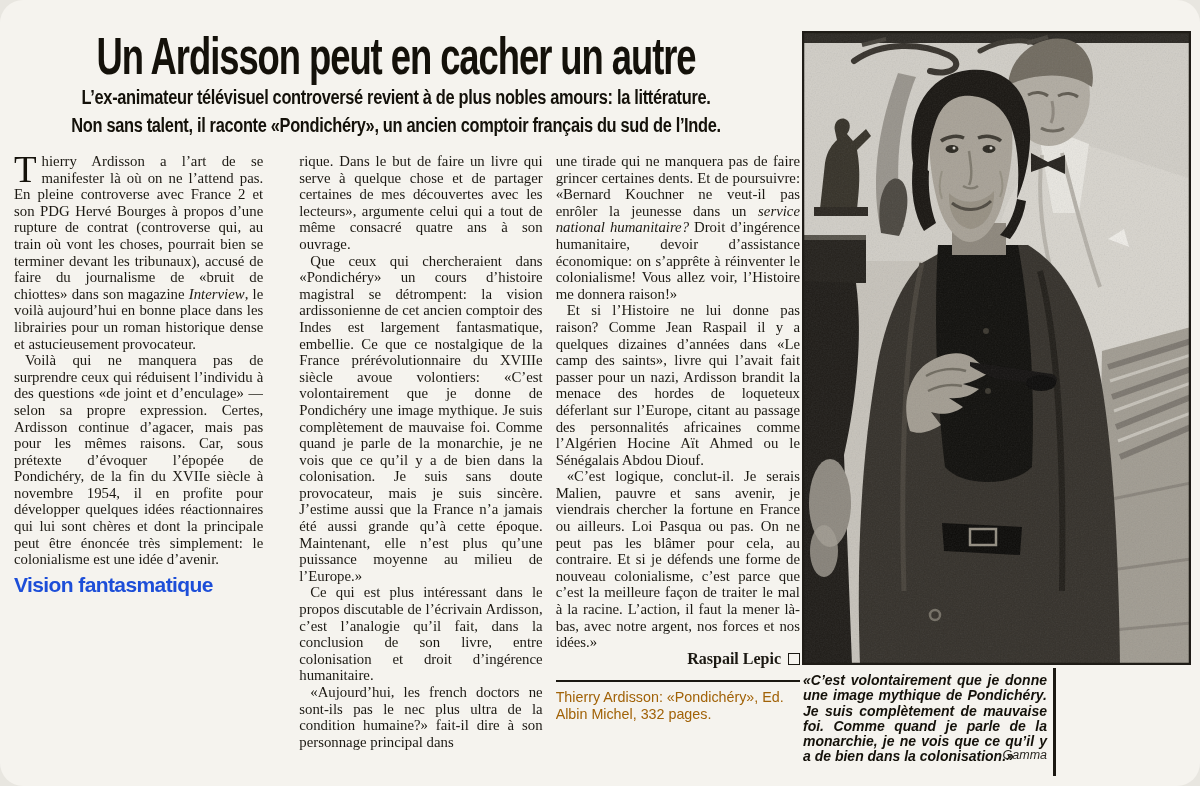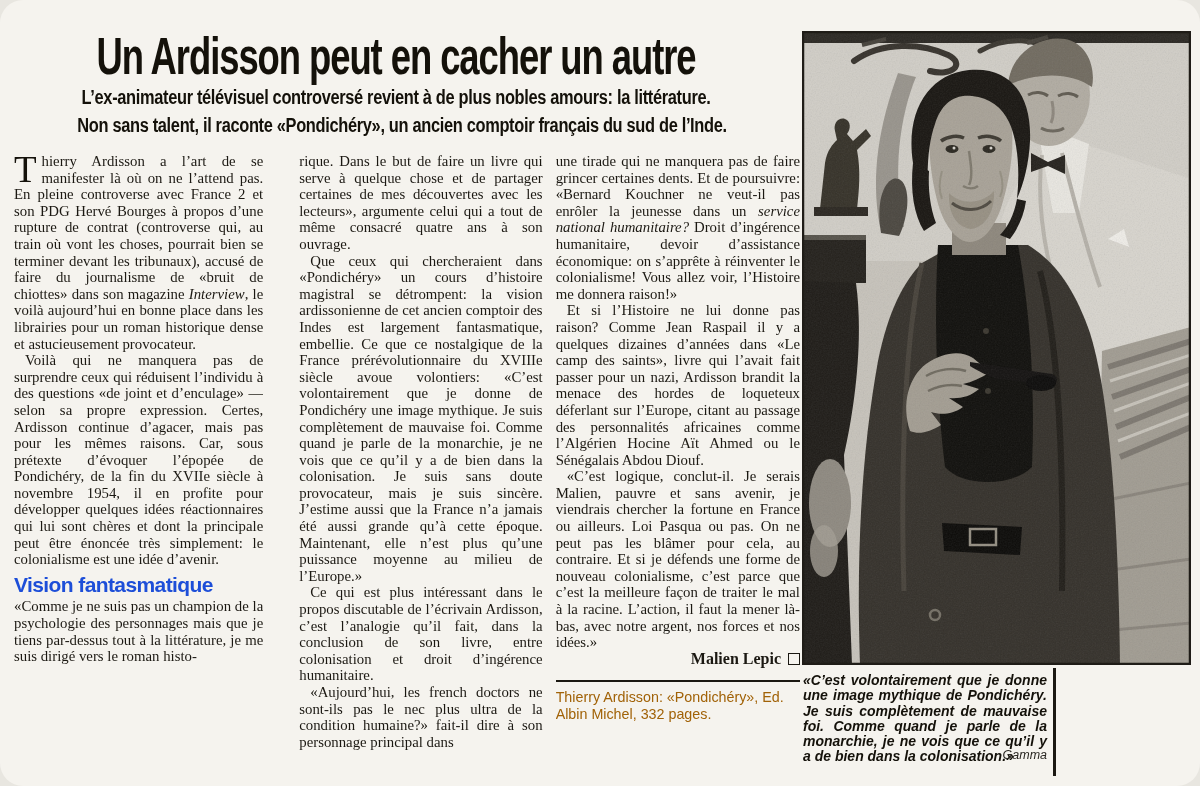--- a/index.html
+++ b/index.html
@@ -6,21 +6,21 @@
   .page{position:relative;width:1200px;height:786px;background:#f5f3ee;overflow:hidden;
         font-family:"Liberation Serif",serif;color:#1a1712;border-radius:23px;}
 
   
   .title-wrap{position:absolute;top:26px;left:0;width:792px;height:62px;}
   .center-line{position:absolute;left:50%;top:0;transform:translateX(-50%);white-space:nowrap;}
   .scale-title{display:inline-block;transform:scaleX(0.70);transform-origin:50% 50%;
                font-family:"Liberation Sans",sans-serif;font-weight:700;font-size:52px;
                letter-spacing:-1.5px;color:#14110a;}
   .sub1{position:absolute;top:86px;left:0;width:792px;height:30px;}
-  .sub2{position:absolute;top:114px;left:0;width:792px;height:30px;padding-left:12px;}
+  .sub2{position:absolute;top:114px;left:0;width:792px;height:30px;}
   .scale-sub{display:inline-block;transform:scaleX(0.82);transform-origin:50% 50%;
              font-family:"Liberation Sans",sans-serif;font-weight:700;font-size:20px;
              letter-spacing:-0.4px;color:#14110a;}
 
   
   .columns{position:absolute;left:14px;top:153px;width:786px;height:633px;display:flex;}
   .col{overflow:hidden;font-size:14.8px;line-height:16.6px;text-align:justify;color:#1b1812;}
   .col1{width:256px;margin-right:16px;}
   .col2{width:250px;margin-right:13px;margin-left:20px;}
   .col3{width:251px;}
@@ -64,38 +64,37 @@
   </div>
 
   <div class="columns">
 
     <div class="col col1">
       <p class="noindent">
         <span class="dropcap">T</span><span>hierry Ardisson a l’art de se manifester là où on ne l’attend pas. En pleine controverse avec France 2 et son PDG Hervé Bourges à propos d’une rupture de contrat (controverse qui, au train où vont les choses, pourrait bien se terminer devant les tribunaux), accusé de faire du journalisme de «bruit de chiottes» dans son magazine </span><span class="italic">Interview</span><span>, le voilà aujourd’hui en bonne place dans les librairies pour un roman historique dense et astucieusement provocateur.</span>
       </p>
       <p>Voilà qui ne manquera pas de surprendre ceux qui réduisent l’individu à des questions «de joint et d’enculage» — selon sa propre expression. Certes, Ardisson continue d’agacer, mais pas pour les mêmes raisons. Car, sous prétexte d’évoquer l’épopée de Pondichéry, de la fin du XVIIe siècle à novembre 1954, il en profite pour développer quelques idées réactionnaires qui lui sont chères et dont la principale peut être énoncée très simplement: le colonialisme est une idée d’avenir.</p>
       <h2 class="section-heading">Vision fantasmatique</h2>
-      <p class="noindent">«Comme je ne suis pas un champion de la psychologie des personnages mais que je tiens par-dessus tout à la littérature, je me suis dirigé vers le roman histo-</p>
     </div>
 
     <div class="col col2">
       <p class="noindent">rique. Dans le but de faire un livre qui serve à quelque chose et de partager certaines de mes découvertes avec les lecteurs», argumente celui qui a tout de même consacré quatre ans à son ouvrage.</p>
       <p>Que ceux qui chercheraient dans «Pondichéry» un cours d’histoire magistral se détrompent: la vision ardissonienne de cet ancien comptoir des Indes est largement fantasmatique, embellie. Ce que ce nostalgique de la France prérévolutionnaire du XVIIIe siècle avoue volontiers: «C’est volontairement que je donne de Pondichéry une image mythique. Je suis complètement de mauvaise foi. Comme quand je parle de la monarchie, je ne vois que ce qu’il y a de bien dans la colonisation. Je suis sans doute provocateur, mais je suis sincère. J’estime aussi que la France n’a jamais été aussi grande qu’à cette époque. Maintenant, elle n’est plus qu’une puissance moyenne au milieu de l’Europe.»</p>
       <p>Ce qui est plus intéressant dans le propos discutable de l’écrivain Ardisson, c’est l’analogie qu’il fait, dans la conclusion de son livre, entre colonisation et droit d’ingérence humanitaire.</p>
       <p>«Aujourd’hui, les french doctors ne sont-ils pas le nec plus ultra de la condition humaine?» fait-il dire à son personnage principal dans</p>
     </div>
 
     <div class="col col3">
       <p class="noindent">
         <span>une tirade qui ne manquera pas de faire grincer certaines dents. Et de poursuivre: «Bernard Kouchner ne veut-il pas enrôler la jeunesse dans un </span><span class="italic">service national humanitaire?</span><span> Droit d’ingérence humanitaire, devoir d’assistance économique: on s’apprête à réinventer le colonialisme! Vous allez voir, l’Histoire me donnera raison!»</span>
       </p>
       <p>Et si l’Histoire ne lui donne pas raison? Comme Jean Raspail il y a quelques dizaines d’années dans «Le camp des saints», livre qui l’avait fait passer pour un nazi, Ardisson brandit la menace des hordes de loqueteux déferlant sur l’Europe, citant au passage des personnalités africaines comme l’Algérien Hocine Aït Ahmed ou le Sénégalais Abdou Diouf.</p>
       <p>«C’est logique, conclut-il. Je serais Malien, pauvre et sans avenir, je viendrais chercher la fortune en France ou ailleurs. Loi Pasqua ou pas. On ne peut pas les blâmer pour cela, au contraire. Et si je défends une forme de nouveau colonialisme, c’est parce que c’est la meilleure façon de traiter le mal à la racine. L’action, il faut la mener là-bas, avec notre argent, nos forces et nos idées.»</p>
       <p class="byline">
-        <span>Malien Lepic</span><span class="end-square"></span>
+        <span>Raspail Lepic</span><span class="end-square"></span>
       </p>
       <hr class="ref-rule">
       <p class="book-ref noindent">Thierry Ardisson: «Pondichéry», Ed. Albin Michel, 332 pages.</p>
     </div>
   </div>
 
   <div class="photo-block">
     <svg width="389" height="634" viewBox="0 0 389 634" xmlns="http://www.w3.org/2000/svg">
       <defs>
         <filter id="grain" x="0" y="0" width="100%" height="100%">

